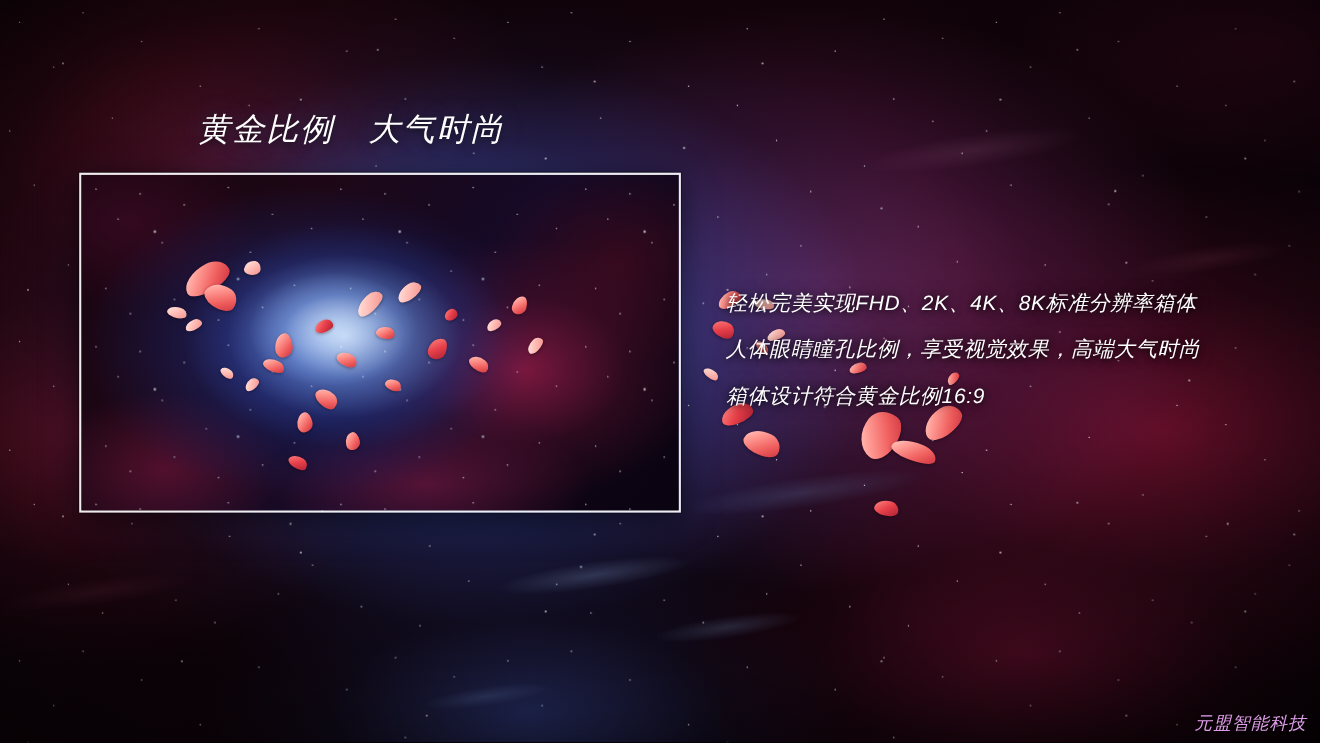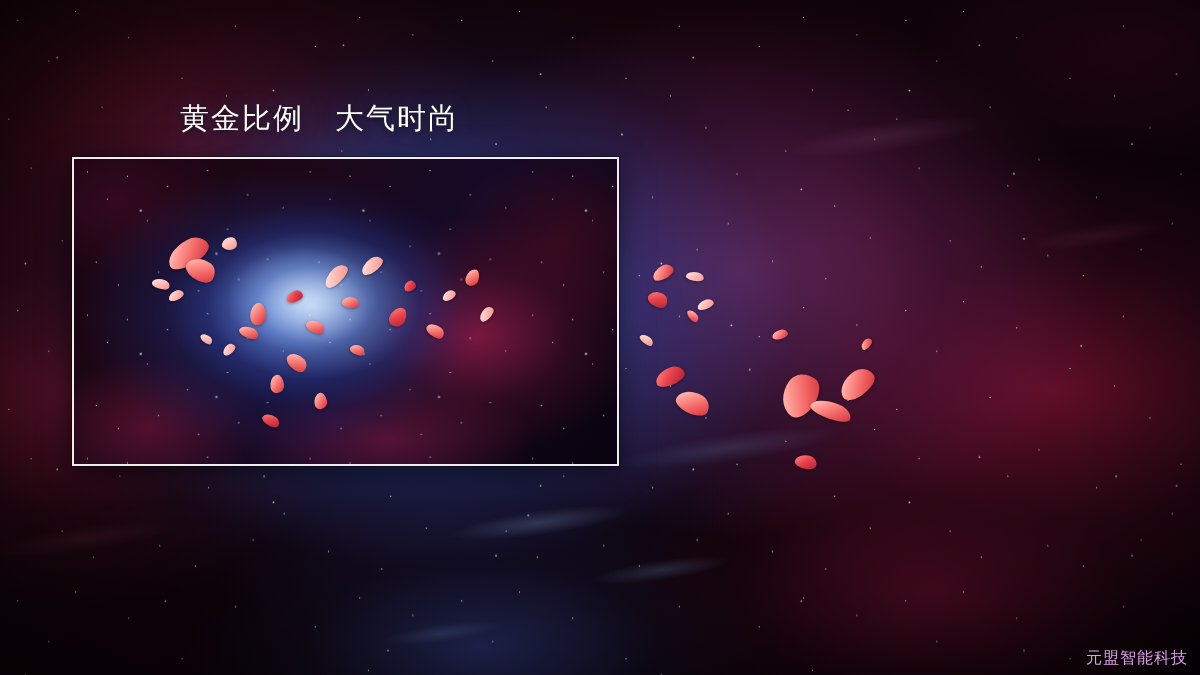--- a/index.html
+++ b/index.html
@@ -6,20 +6,21 @@
   html,body{margin:0;padding:0;background:#000;}
   body{
     font-family:"Liberation Sans","DejaVu Sans",sans-serif;
     -webkit-font-smoothing:antialiased;
   }
   #slide{
     position:relative;
     width:1200px;height:675px;
     overflow:hidden;
     background:#0a0206;
+    font-style:italic;
   }
 
   
   .bg-layer{position:absolute;inset:0;pointer-events:none;}
 
   .bg-base{
     background:
       radial-gradient(ellipse 46% 58% at 36% 46%, rgba(60,95,190,0.92) 0%, rgba(40,60,140,0.55) 38%, rgba(18,22,56,0.22) 66%, rgba(0,0,0,0) 82%),
       radial-gradient(ellipse 30% 36% at 32% 44%, rgba(150,190,255,0.55) 0%, rgba(90,130,220,0.30) 40%, rgba(0,0,0,0) 74%),
       radial-gradient(ellipse 16% 19% at 31% 43%, rgba(225,238,255,0.62) 0%, rgba(160,195,250,0.22) 46%, rgba(0,0,0,0) 78%),
@@ -235,16 +236,21 @@
         <div class="petal pale" style="left:404px;top:150px;width:17px;height:10px;transform:rotate(-44deg);"></div>
         <div class="petal" style="left:276px;top:186px;width:15px;height:10px;transform:rotate(28deg);"></div>
         <div class="petal" style="left:240px;top:234px;width:13px;height:16px;transform:rotate(-14deg);"></div>
         <div class="petal deep" style="left:188px;top:256px;width:18px;height:11px;transform:rotate(34deg);"></div>
       </div>
     </div>
   </div>
 
   <div id="title">黄金比例　大气时尚</div>
 
+  <div id="body-copy">
+    <div class="body-line">轻松完美实现FHD、2K、4K、8K标准分辨率箱体</div>
+    <div class="body-line">人体眼睛瞳孔比例，享受视觉效果，高端大气时尚</div>
+    <div class="body-line">箱体设计符合黄金比例16:9</div>
+  </div>
 
   <div id="watermark">元盟智能科技</div>
 
 </div>
 
 </body></html>

